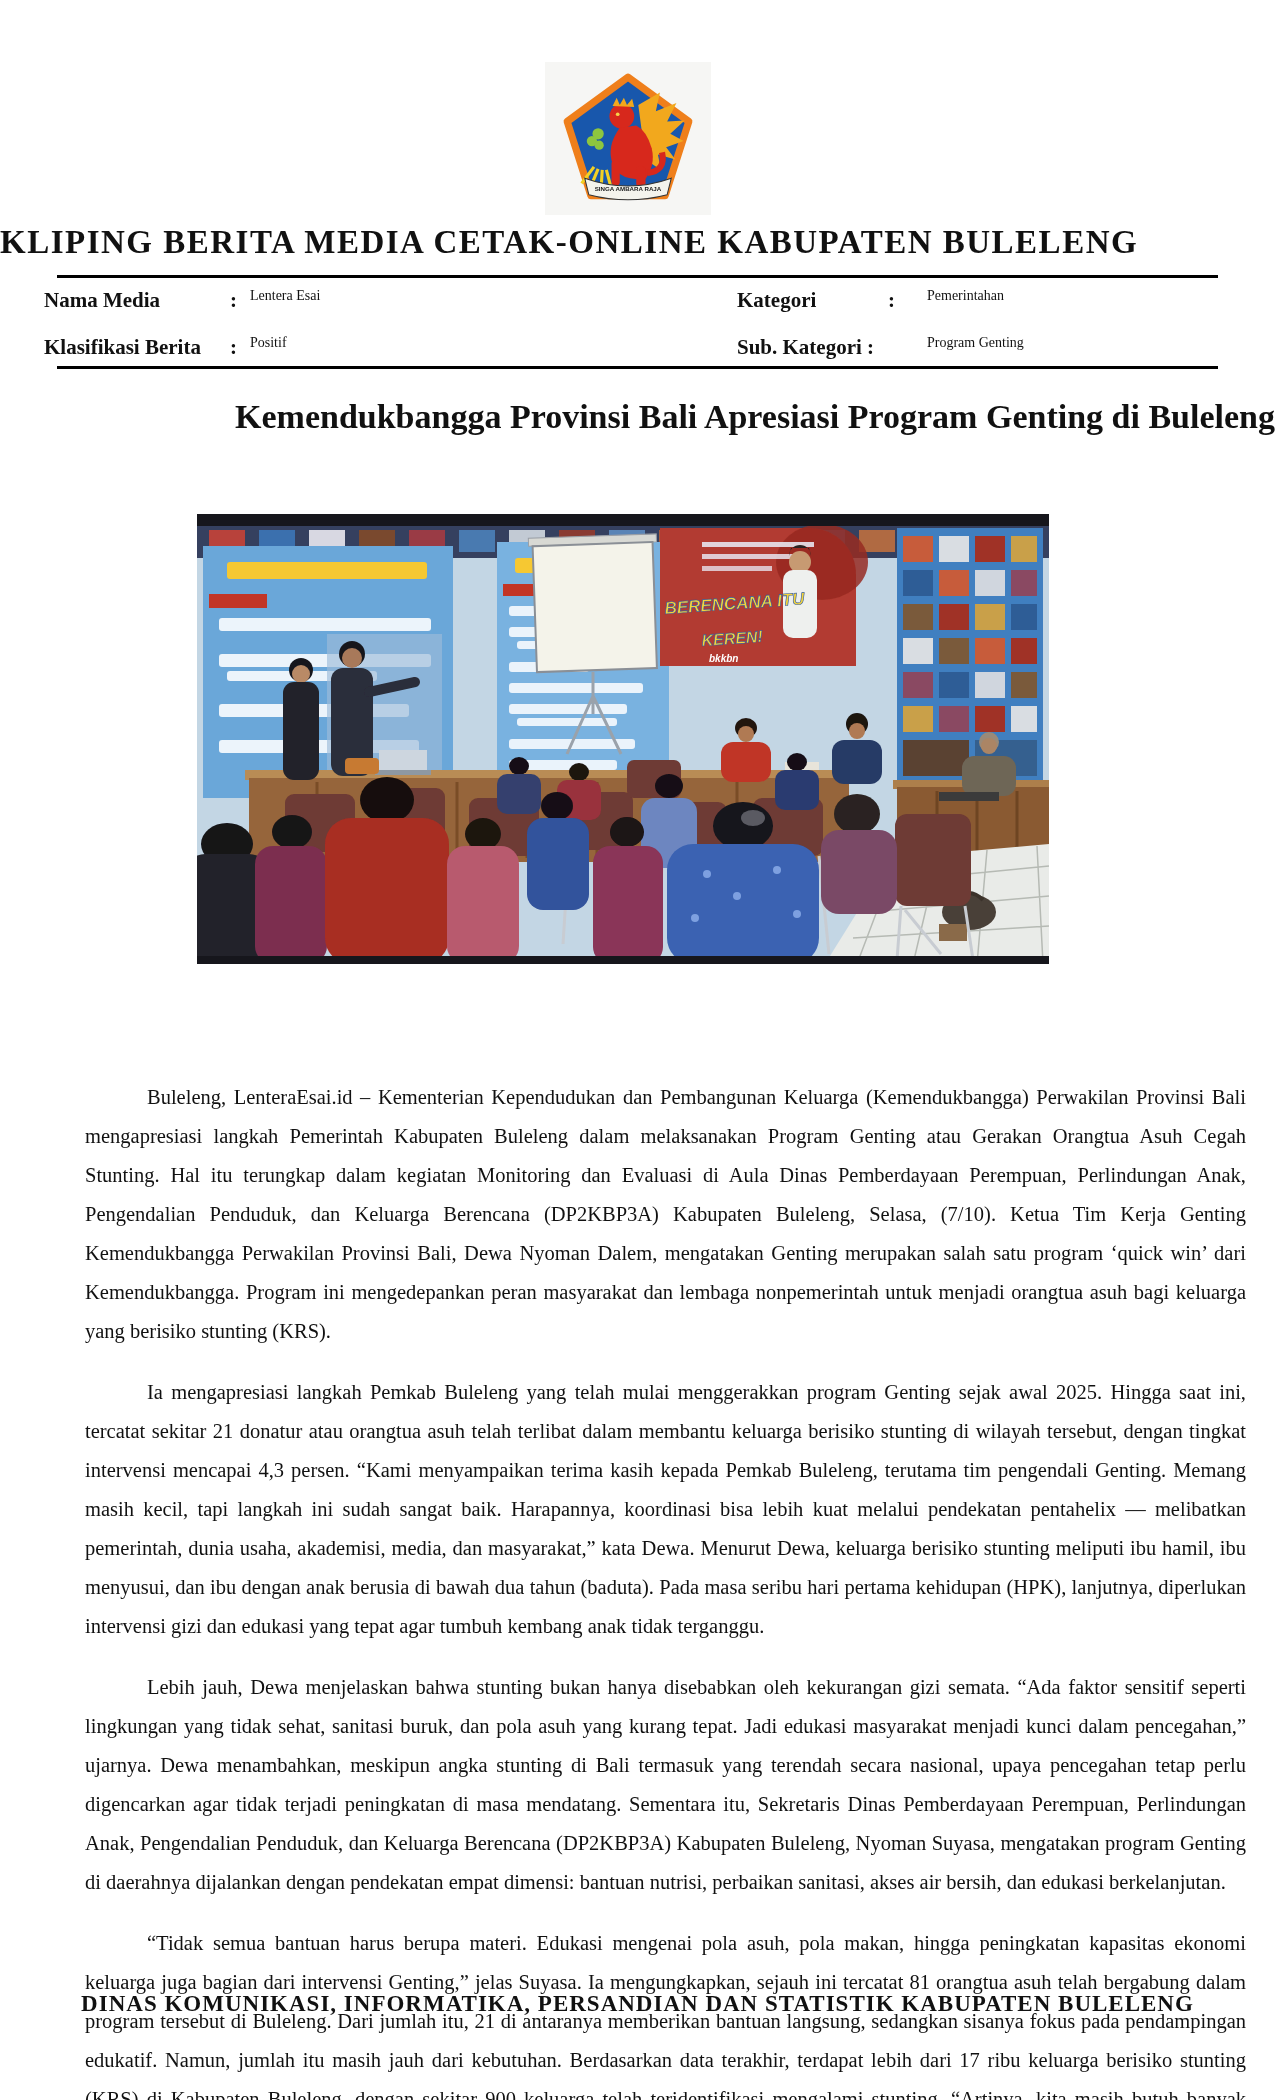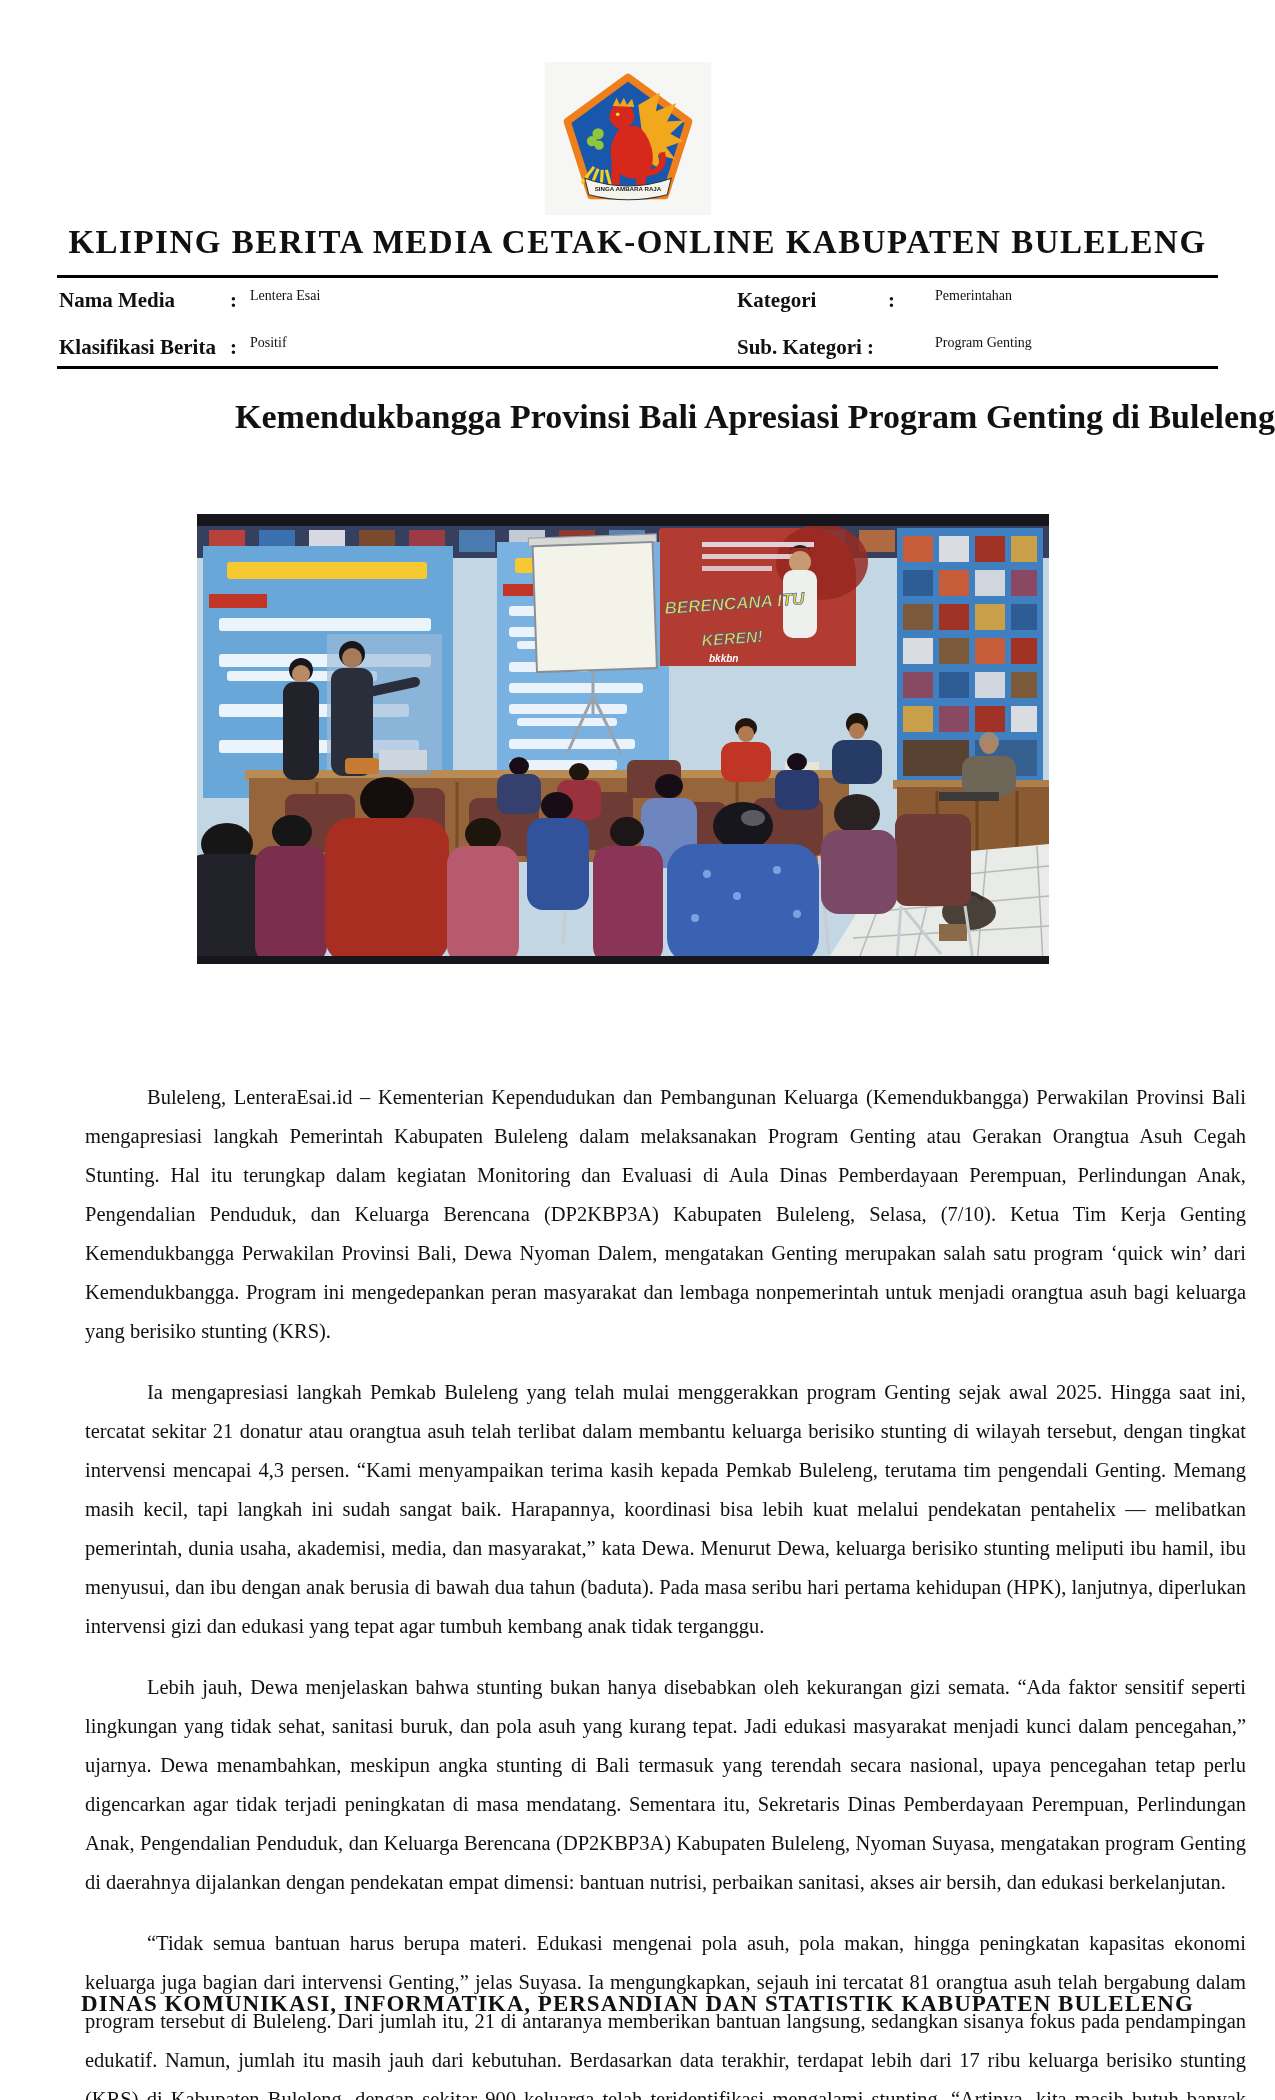--- a/index.html
+++ b/index.html
@@ -7,31 +7,31 @@
     position:relative; width:1275px; height:2100px; margin:0 auto;
     background:#ffffff; color:#111; font-family:"Liberation Serif", serif;
     overflow:hidden;
   }
   .logo-box {
     position:absolute; left:545px; top:62px; width:166px; height:153px;
     background:#f6f6f4; display:flex; align-items:center; justify-content:center;
   }
   .doc-title {
     position:absolute; top:224px; left:0; width:100%;
-    text-align:center; font-size:33px; font-weight:bold; letter-spacing:1.5px;
+    font-size:33px; font-weight:bold; letter-spacing:1.5px;
     white-space:nowrap;
   }
   .rule { position:absolute; left:57px; width:1161px; height:3px; background:#000; }
   .rule1 { top:275px; }
   .rule2 { top:366px; }
   .meta-item { position:absolute; font-size:21px; font-weight:bold; white-space:nowrap; }
   .meta-value { position:absolute; font-size:14px; font-weight:normal; white-space:nowrap; }
   .row1 { top:288px; } .row2 { top:335px; }
-  .colL { left:59px; } .sepL { left:230px; } .valL { left:250px; }
-  .colR { left:737px; } .sepR { left:888px; } .valR { left:927px;margin-left:8px; }
+  .colL { left:44px; } .sepL { left:230px; } .valL { left:250px; }
+  .colR { left:737px; } .sepR { left:888px; } .valR { left:927px; }
   .headline {
     position:absolute; top:398px; left:0; width:100%;
     text-align:right; font-size:34px; font-weight:bold; white-space:nowrap;
   }
   .photo { position:absolute; left:197px; top:514px; width:852px; height:450px; }
   .body-text {
     position:absolute; left:57px; top:1078px; width:1161px;
     font-size:20.5px; line-height:39px; text-align:justify;margin-left:28px;
   }
   .body-text p { margin:0 0 22px 0; text-indent:62px; }

